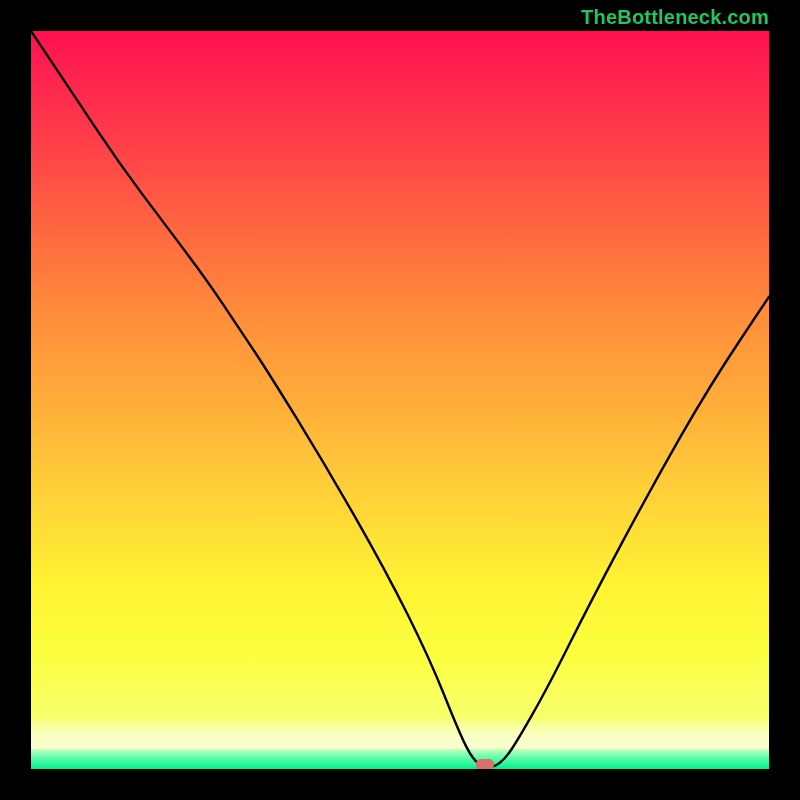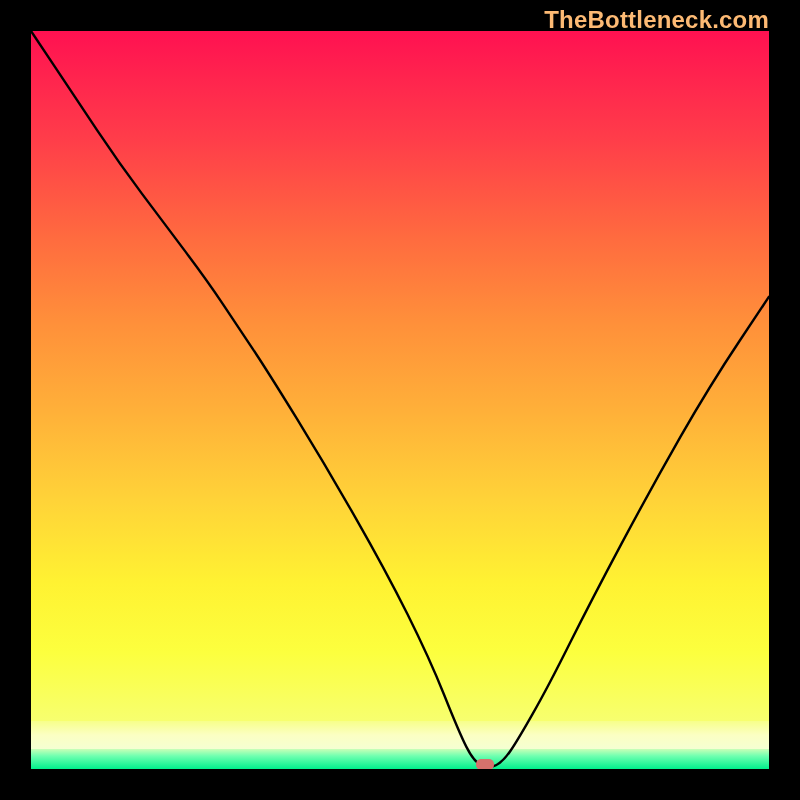--- a/index.html
+++ b/index.html
@@ -83,22 +83,22 @@
     position: absolute;
     width: 18px;
     height: 11px;
     border-radius: 5px;
     background: #d6716c;
   }
   .watermark {
     position: absolute;
     right: 31px;
     top: 6px;
-    color: #fdba74;
-    font-size: 24px;
+    color: #22c55e;
+    font-size: 20px;
     font-weight: 600;
     letter-spacing: 0.2px;
   }
 </style>
 </head>
 <body>
 
 <div class="outer">
 
   <div class="watermark">TheBottleneck.com</div>

